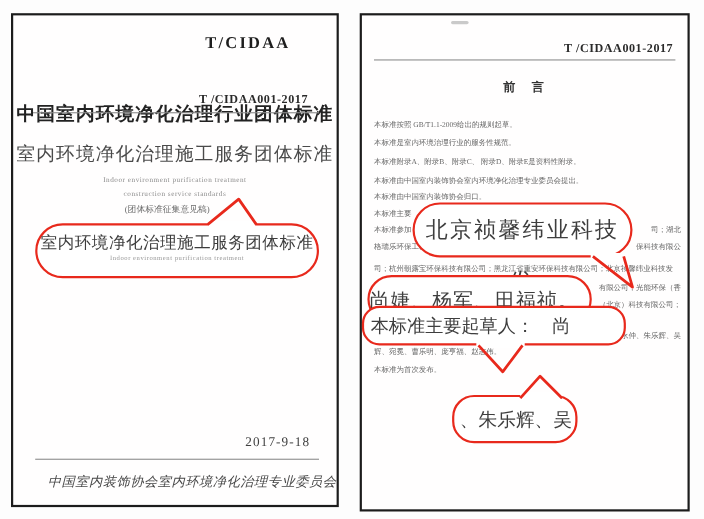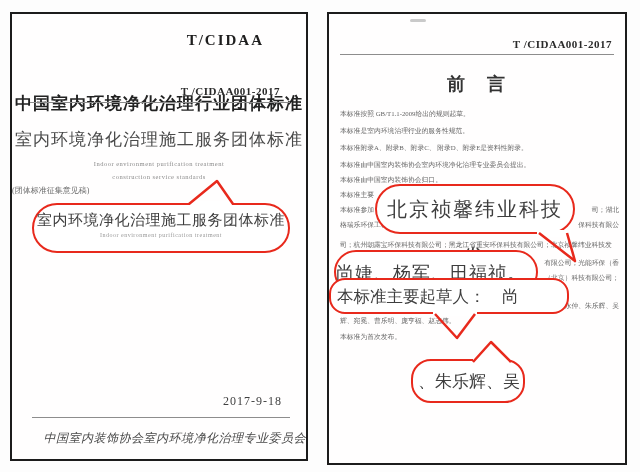--- a/index.html
+++ b/index.html
@@ -16,29 +16,29 @@
   .rule{position:absolute;height:1px;background:#8d8d8d;}
 
   
   .lp-org{top:18px;right:42px;font-size:15px;font-weight:bold;letter-spacing:2px;color:#1e1e1e;}
   .lp-series{top:44px;left:0;right:0;text-align:center;font-size:17px;font-weight:bold;letter-spacing:1px;color:#222;margin-top:34px;}
   .lp-stdno{top:71px;right:26px;font-size:11px;font-weight:bold;color:#2a2a2a;letter-spacing:.5px;}
   .lp-rule1{top:88px;left:18px;right:16px;}
   .lp-doctitle{top:114px;left:0;right:0;text-align:center;font-size:17px;color:#4a4a4a;letter-spacing:1px;}
   .lp-en1{top:146px;left:0;right:0;text-align:center;font-size:6.5px;color:#8c8c8c;letter-spacing:.5px;}
   .lp-en2{top:159px;left:0;right:0;text-align:center;font-size:6.5px;color:#8c8c8c;letter-spacing:.5px;}
-  .lp-note{top:171px;left:0;right:14px;text-align:left;font-size:8px;color:#6b6b6b;}
+  .lp-note{top:171px;left:0;right:14px;text-align:center;font-size:8px;color:#6b6b6b;}
   .lp-date{top:380px;right:24px;font-size:12px;color:#3f3f3f;letter-spacing:1px;}
   .lp-rule2{top:403px;left:20px;right:16px;}
   .lp-publisher{top:416px;left:0;right:0;text-align:right;font-size:12px;color:#474747;letter-spacing:.5px;font-style:italic;}
 
   
   .rp-stdno{top:24px;right:13px;font-size:11px;font-weight:bold;color:#2a2a2a;letter-spacing:.5px;}
   .rp-rule{top:40px;left:11px;right:11px;}
-  .rp-heading{top:58px;left:0;right:0;text-align:center;font-size:18px;font-weight:bold;color:#333;letter-spacing:2px;}
+  .rp-heading{top:58px;left:0;right:0;text-align:center;font-size:11px;font-weight:bold;color:#333;letter-spacing:2px;}
   .rp-artifact{left:81px;top:5px;width:16px;height:3px;background:#bdbdbd;border-radius:2px;opacity:.8;}
   .rp-row{position:absolute;left:11px;right:6px;display:flex;justify-content:space-between;
           font-size:6.8px;color:#666;white-space:nowrap;z-index:1;line-height:10px;}
   .rp-row .r{margin-left:auto;}
 
   
   .bubble{position:absolute;background:#fff;border:2.5px solid #e8291c;z-index:2;box-sizing:border-box;}
   .bubble-gap{position:absolute;background:#fff;z-index:3;}
   .tail{position:absolute;z-index:4;}
 

